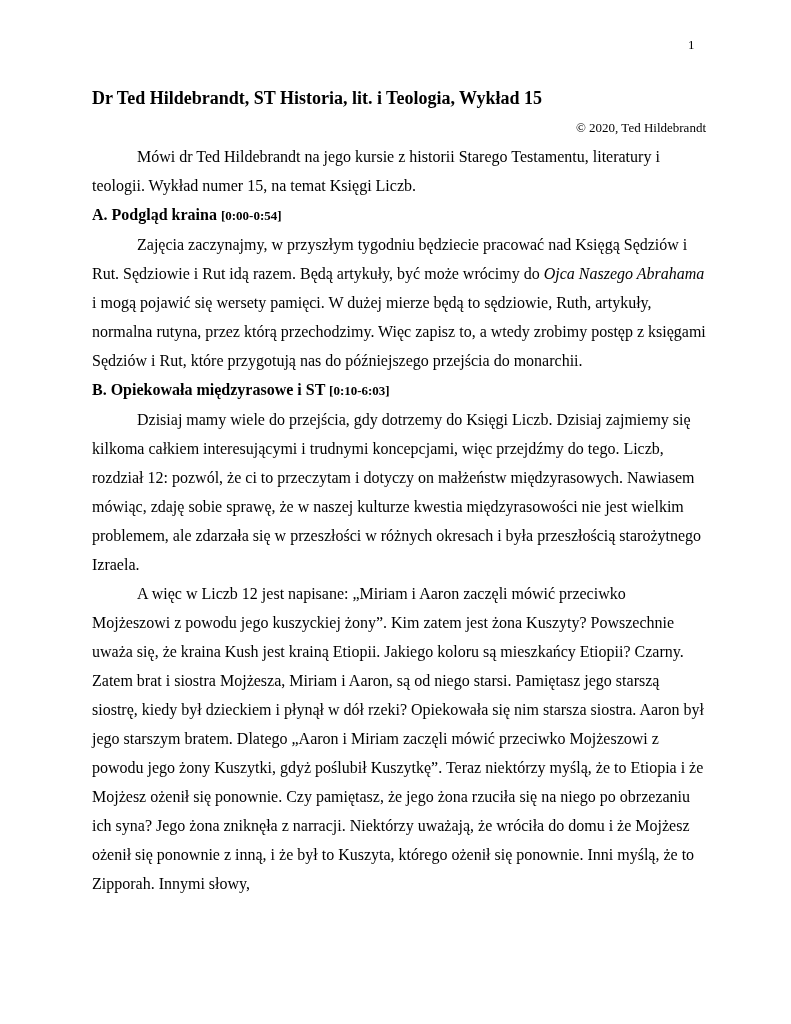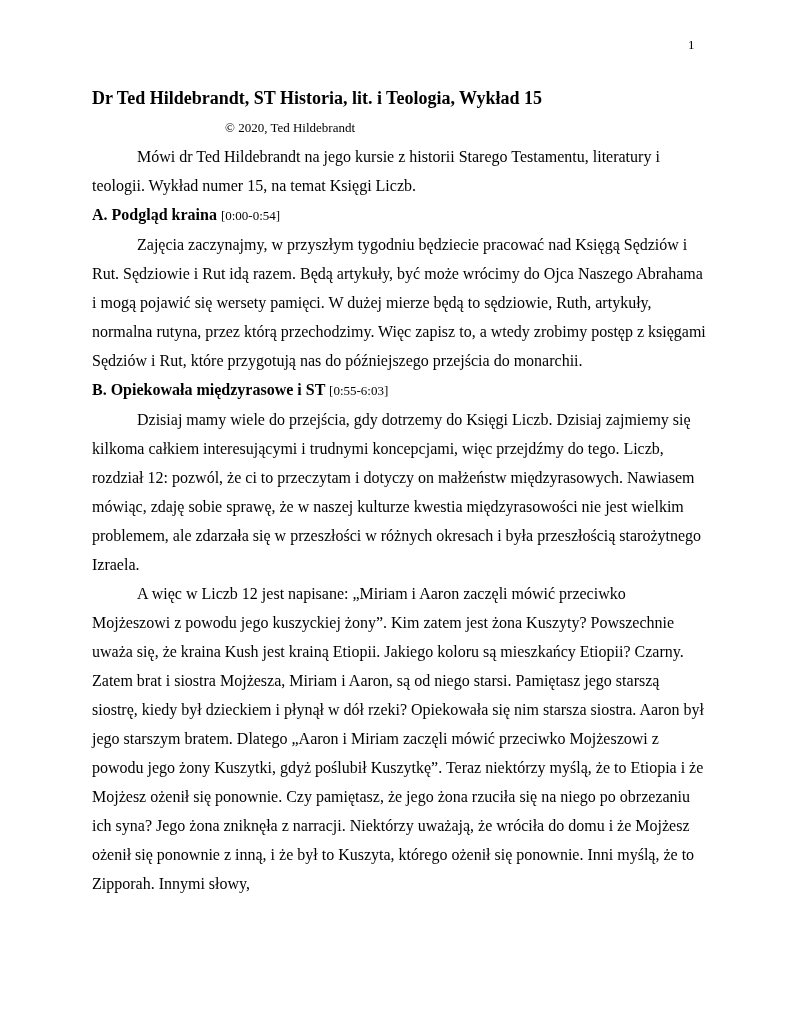--- a/index.html
+++ b/index.html
@@ -35,36 +35,38 @@
   .doc-title {
     font-weight: bold;
     font-size: 18px;
     margin: 0;
     line-height: 29px;
   }
   .copyright {
     font-size: 13px;
     line-height: 29px;
     padding-left: 133px;
+    text-align: right;
   }
   p.body-para {
     margin: 0;
     text-indent: 45px;
   }
   .section-heading {
     font-weight: bold;
     font-size: 16px;
     margin: 0;
     line-height: 29px;
   }
   .timestamp {
-    font-weight: normal;
+    font-weight: bold;
     font-size: 13px;
   }
   .italic {
+    font-style: italic;
   }
 </style>
 </head>
 <body>
 
 <div class="page">
 
   <div class="page-number">1</div>
 
   <div class="content">
@@ -72,21 +74,21 @@
     <h1 class="doc-title">Dr Ted Hildebrandt, ST Historia, lit. i Teologia, Wykład 15</h1>
 
     <div class="copyright">© 2020, Ted Hildebrandt</div>
 
     <p class="body-para">Mówi dr Ted Hildebrandt na jego kursie z historii Starego Testamentu, literatury i teologii. Wykład numer 15, na temat Księgi Liczb.</p>
 
     <h2 class="section-heading"><span>A. Podgląd kraina</span> <span class="timestamp">[0:00-0:54]</span></h2>
 
     <p class="body-para"><span>Zajęcia zaczynajmy, w przyszłym tygodniu będziecie pracować nad Księgą Sędziów i Rut. Sędziowie i Rut idą razem. Będą artykuły, być może wrócimy do </span><span class="italic">Ojca Naszego Abrahama</span><span> i mogą pojawić się wersety pamięci. W dużej mierze będą to sędziowie, Ruth, artykuły, normalna rutyna, przez którą przechodzimy. Więc zapisz to, a wtedy zrobimy postęp z księgami Sędziów i Rut, które przygotują nas do późniejszego przejścia do monarchii.</span></p>
 
-    <h2 class="section-heading"><span>B. Opiekowała międzyrasowe i ST</span> <span class="timestamp">[0:55-6:03]</span></h2>
+    <h2 class="section-heading"><span>B. Opiekowała międzyrasowe i ST</span> <span class="timestamp">[0:10-6:03]</span></h2>
 
     <p class="body-para">Dzisiaj mamy wiele do przejścia, gdy dotrzemy do Księgi Liczb. Dzisiaj zajmiemy się kilkoma całkiem interesującymi i trudnymi koncepcjami, więc przejdźmy do tego. Liczb, rozdział 12: pozwól, że ci to przeczytam i dotyczy on małżeństw międzyrasowych. Nawiasem mówiąc, zdaję sobie sprawę, że w naszej kulturze kwestia międzyrasowości nie jest wielkim problemem, ale zdarzała się w przeszłości w różnych okresach i była przeszłością starożytnego Izraela.</p>
 
     <p class="body-para">A więc w Liczb 12 jest napisane: „Miriam i Aaron zaczęli mówić przeciwko Mojżeszowi z powodu jego kuszyckiej żony”. Kim zatem jest żona Kuszyty? Powszechnie uważa się, że kraina Kush jest krainą Etiopii. Jakiego koloru są mieszkańcy Etiopii? Czarny. Zatem brat i siostra Mojżesza, Miriam i Aaron, są od niego starsi. Pamiętasz jego starszą siostrę, kiedy był dzieckiem i płynął w dół rzeki? Opiekowała się nim starsza siostra. Aaron był jego starszym bratem. Dlatego „Aaron i Miriam zaczęli mówić przeciwko Mojżeszowi z powodu jego żony Kuszytki, gdyż poślubił Kuszytkę”. Teraz niektórzy myślą, że to Etiopia i że Mojżesz ożenił się ponownie. Czy pamiętasz, że jego żona rzuciła się na niego po obrzezaniu ich syna? Jego żona zniknęła z narracji. Niektórzy uważają, że wróciła do domu i że Mojżesz ożenił się ponownie z inną, i że był to Kuszyta, którego ożenił się ponownie. Inni myślą, że to Zipporah. Innymi słowy,</p>
 
   </div>
 
 </div>
 
 </body></html>

